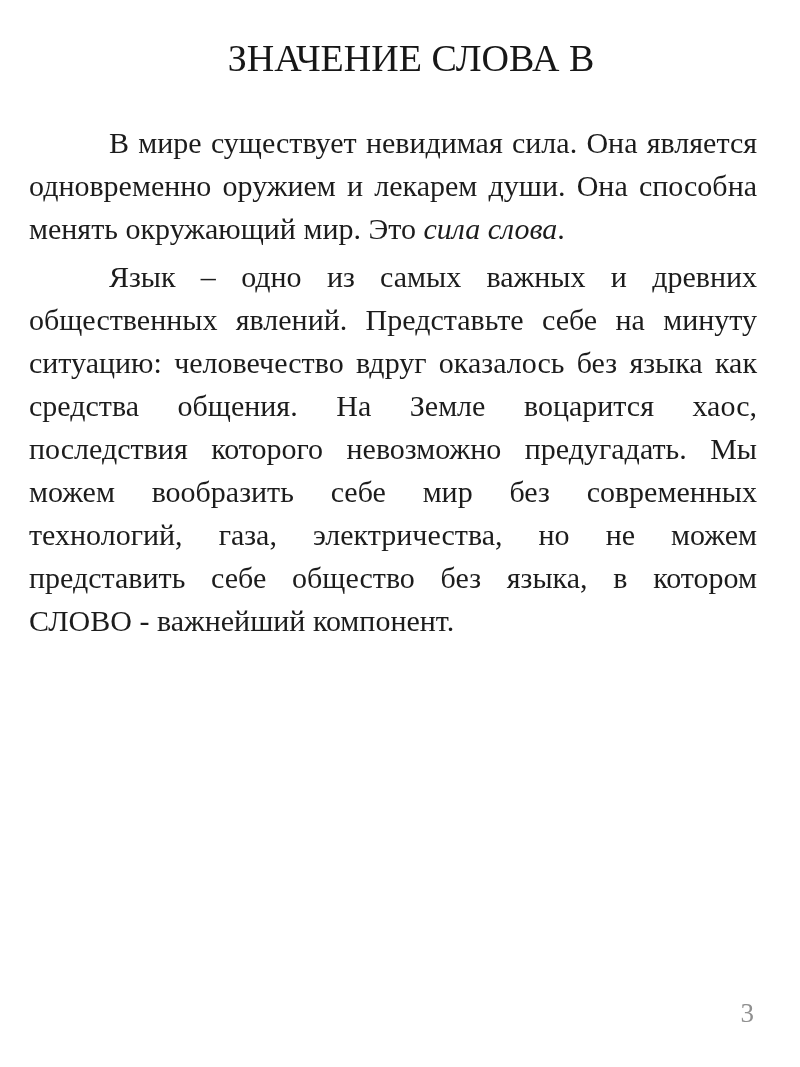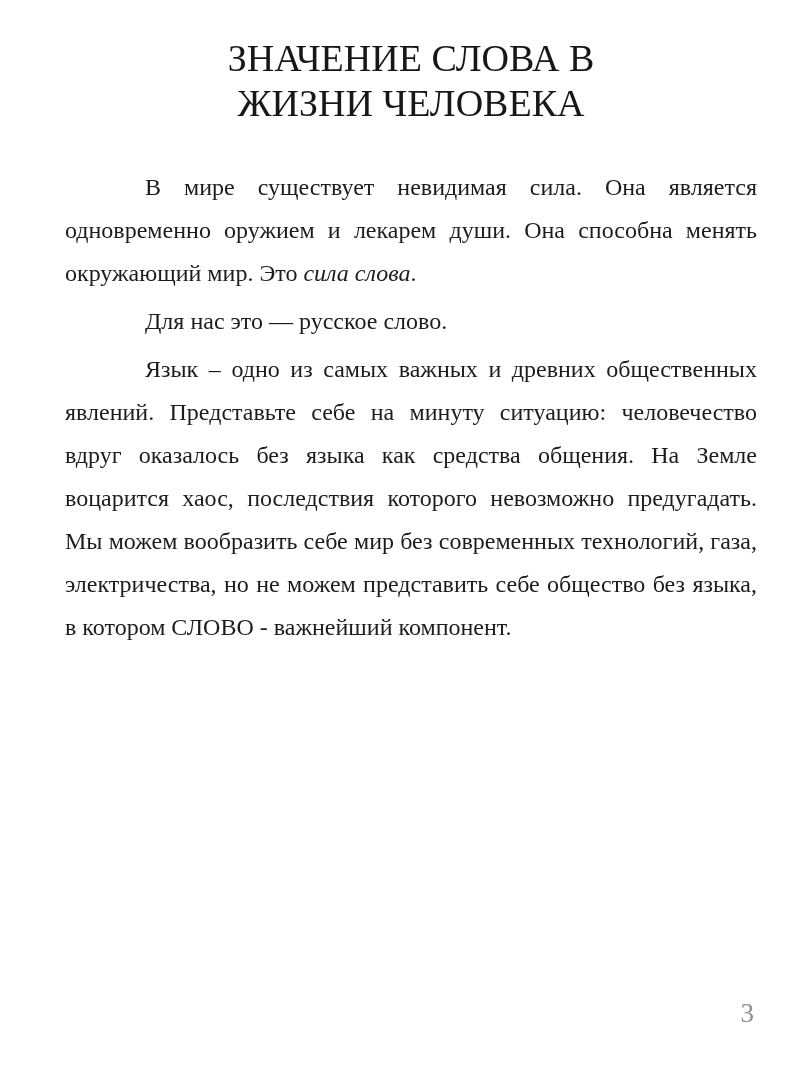--- a/index.html
+++ b/index.html
@@ -19,23 +19,23 @@
   }
   .title {
     margin: 36px 43px 0 65px;
     text-align: center;
     font-size: 38px;
     line-height: 45px;
     font-weight: 400;
     color: #171717;
   }
   .content {
-    margin: 40px 43px 0 65px;
+    margin: 40px 43px 0 29px;
     text-align: justify;
-    font-size: 24px;
+    font-size: 30px;
     line-height: 43px;
   }
   .content p {
     margin: 0 0 5px 0;
     text-indent: 80px;
   }
   .content i {
     font-style: italic;
   }
   .page-number {
@@ -47,24 +47,22 @@
     color: #909090;
   }
 </style>
 </head>
 <body>
 
 <div class="page">
 
   <div class="title">
     <div>ЗНАЧЕНИЕ СЛОВА В</div>
-    <div>ЖИЗНИ ЧЕЛОВЕКА</div>
   </div>
 
   <div class="content">
     <p><span>В мире существует невидимая сила. Она является одновременно оружием и лекарем души. Она способна менять окружающий мир. Это </span><i>сила слова</i><span>.</span></p>
-    <p>Для нас это — русское слово.</p>
     <p>Язык – одно из самых важных и древних общественных явлений. Представьте себе на минуту ситуацию: человечество вдруг оказалось без языка как средства общения. На Земле воцарится хаос, последствия которого невозможно предугадать. Мы можем вообразить себе мир без современных технологий, газа, электричества, но не можем представить себе общество без языка, в котором СЛОВО - важнейший компонент.</p>
   </div>
 
   <div class="page-number">3</div>
 
 </div>
 
 </body></html>

